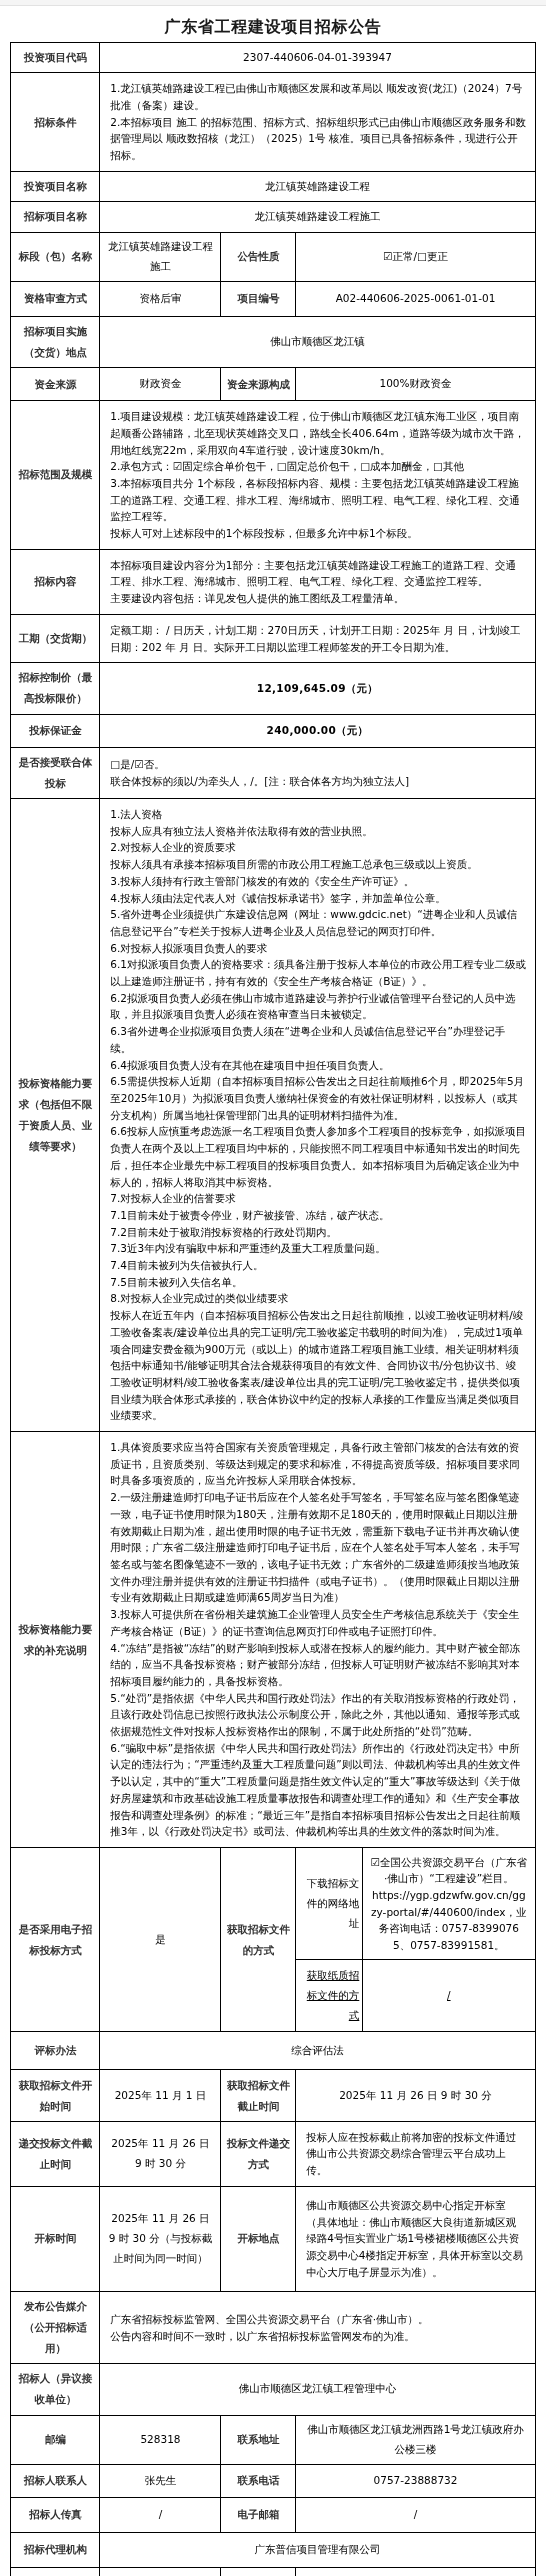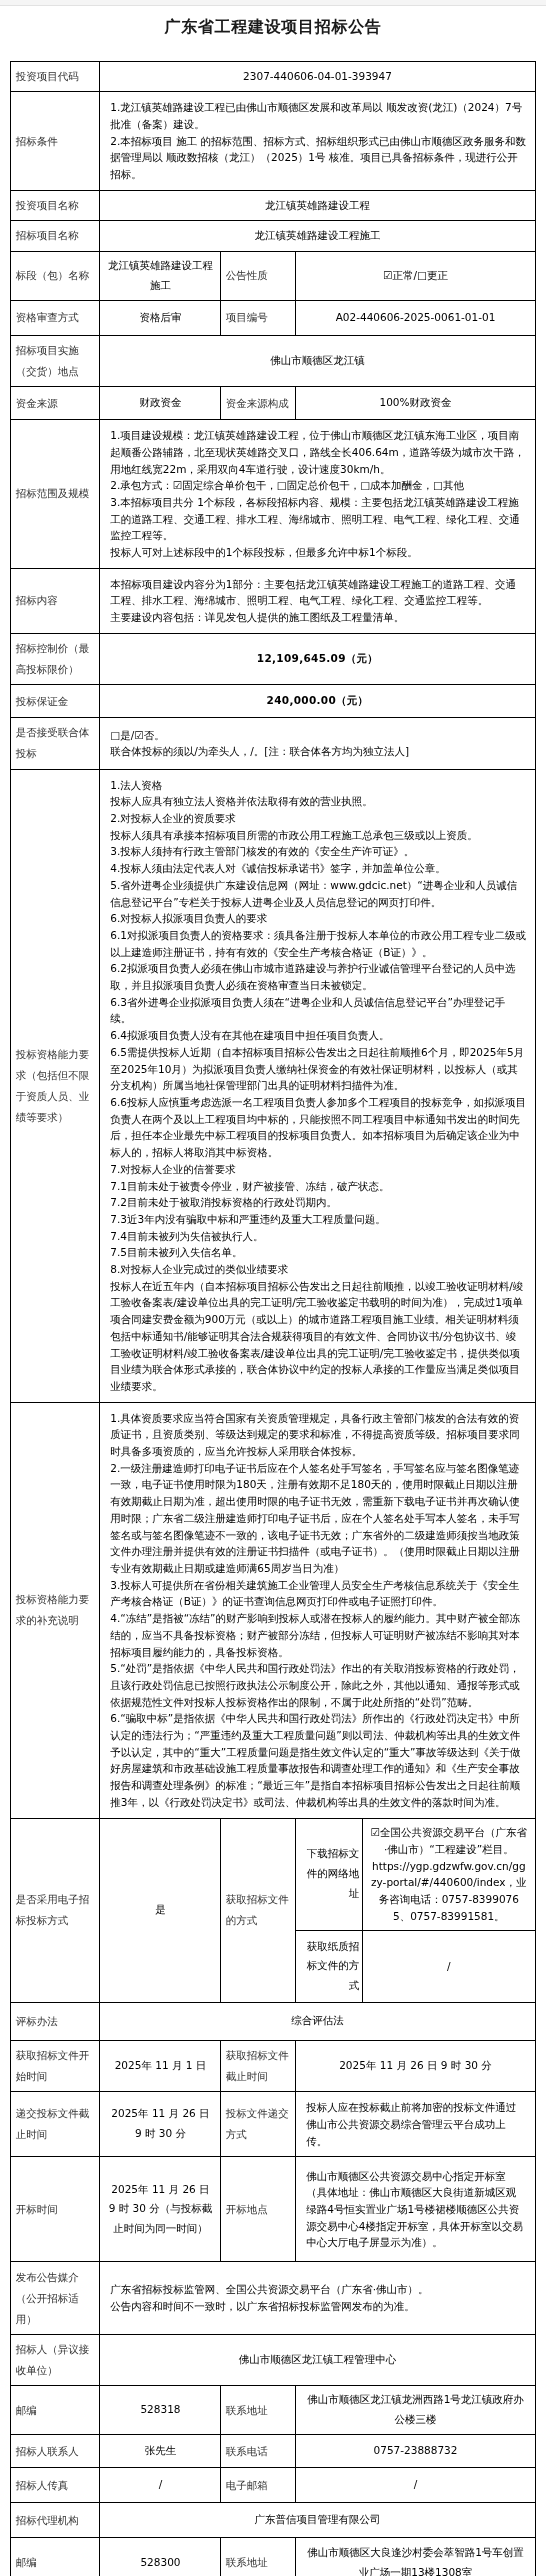--- a/index.html
+++ b/index.html
@@ -8,42 +8,43 @@
     font-family:"DejaVu Sans","Liberation Sans",sans-serif;
     color:#000;
     -webkit-font-smoothing:antialiased;
   }
   .topbar { height:4.9px; background:#f5f5f5; border-bottom:0.7px solid #e2e2e2; }
   h1.doc-title {
     text-align:center;
     font-size:16px;
     font-weight:bold;
     color:#1a1a1a;
-    margin:11px 0 23px 0;
+    margin:11px 0 4px 0;
     letter-spacing:0.7px;
     font-family:"DejaVu Serif","Liberation Serif",serif;
   }
   table.doc {
     border-collapse:collapse;
     width:524px;
     margin:0 auto 7px auto;
     table-layout:fixed;
   }
   table.doc td {
     border:1.4px solid #000;
     border-left-width:0.7px;
     border-right-width:0.7px;
     font-size:10.5px;
     vertical-align:middle;
     word-break:break-word;
     overflow-wrap:break-word;
   }
   td.lab {
-    font-weight:normal;
+    font-weight:bold;
     color:#333;
+    text-align:center;
     padding:4.2px 4.2px;
     line-height:2.0;
   }
   td.val {
     text-align:center;
     padding:4.2px 7px;
     line-height:1.9;
     white-space:pre-line;
   }
   td.txt {
@@ -51,21 +52,21 @@
     padding:7px 8.4px 7px 9.8px;
     line-height:16.7px;
     white-space:pre-line;
     margin-top:8px;
   }
   td.money { font-weight:bold; letter-spacing:0.3px; }
   
   td.subwrap { padding:0; }
   .subgrid { display:flex; flex-direction:column; height:100%; }
   .subrow { display:flex; align-items:stretch; }
-  .subrow + .subrow { border-top:1.4px solid #000; }
+  .subrow + .subrow { border-top:1.4px solid #000;text-decoration:underline; }
   .sublabel {
     width:60px; min-width:60px;
     border-right:0.7px solid #000;
     display:flex; align-items:center; justify-content:center;
     text-align:right;
     padding:5.6px 2.8px;
     line-height:1.9;
   }
   .subcontent {
     flex:1;
@@ -149,20 +150,24 @@
 3.本招标项目共分 1个标段，各标段招标内容、规模：主要包括龙江镇英雄路建设工程施工的道路工程、交通工程、排水工程、海绵城市、照明工程、电气工程、绿化工程、交通监控工程等。
 投标人可对上述标段中的1个标段投标，但最多允许中标1个标段。</td>
   </tr>
 
   <tr style="height:54px">
     <td class="lab">招标内容</td>
     <td class="txt" colspan="3">本招标项目建设内容分为1部分：主要包括龙江镇英雄路建设工程施工的道路工程、交通工程、排水工程、海绵城市、照明工程、电气工程、绿化工程、交通监控工程等。
 主要建设内容包括：详见发包人提供的施工图纸及工程量清单。</td>
   </tr>
 
+  <tr style="height:43px">
+    <td class="lab">工期（交货期）</td>
+    <td class="txt" colspan="3">定额工期： / 日历天，计划工期：270日历天，计划开工日期：2025年 月 日，计划竣工日期：202 年 月 日。实际开工日期以监理工程师签发的开工令日期为准。</td>
+  </tr>
 
   <tr style="height:50px">
     <td class="lab">招标控制价（最高投标限价）</td>
     <td class="val money" colspan="3">12,109,645.09（元）</td>
   </tr>
 
   <tr style="height:33px">
     <td class="lab">投标保证金</td>
     <td class="val money" colspan="3">240,000.00（元）</td>
   </tr>

